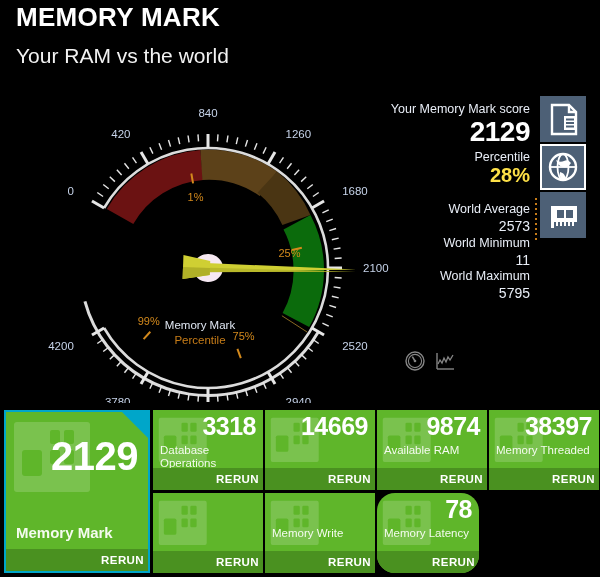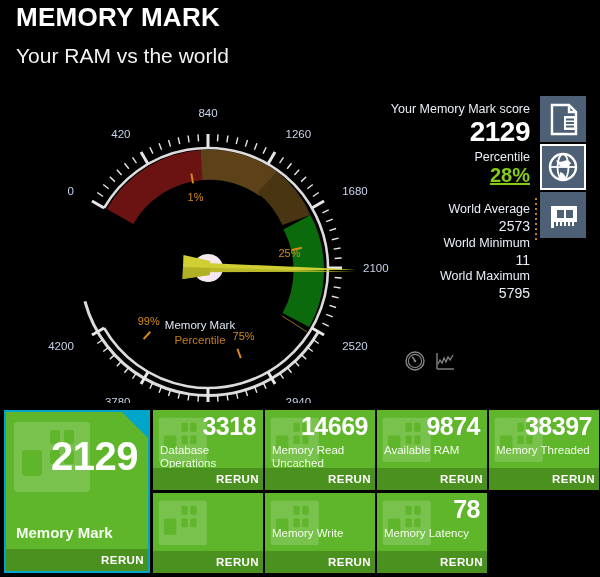--- a/index.html
+++ b/index.html
@@ -104,21 +104,21 @@
   }
   .info-value {
     position: absolute;
     right: 60px;
     text-align: right;
     white-space: nowrap;
   }
   #score-label  { top: 6px; }
   #score-value  { top: 20px; font-size: 28px; font-weight: bold; color:#ffffff; letter-spacing: -0.5px;}
   #pct-label    { top: 54px; }
-  #pct-value    { top: 68px; font-size: 20px; font-weight: bold; color:#84cc16;text-decoration:underline; }
+  #pct-value    { top: 68px; font-size: 20px; font-weight: bold; color:#fde047; }
   #avg-label    { top: 106px; }
   #avg-value    { top: 122px; font-size: 14px; color:#e9eef7; }
   #min-label    { top: 140px; }
   #min-value    { top: 156px; font-size: 14px; color:#e9eef7; }
   #max-label    { top: 173px; }
   #max-value    { top: 189px; font-size: 14px; color:#e9eef7; }
 
   #dotted-divider {
     position: absolute;
     left: 147px;
@@ -482,21 +482,20 @@
         <span class="chip-bg">
     <svg width="58" height="58" viewBox="0 0 92 92">
       <rect x="6" y="6" width="76" height="70" rx="3" fill="#ffffff"></rect>
       <rect x="14" y="34" width="20" height="26" rx="3" fill="#5fb62a"></rect>
       <rect x="42" y="14" width="10" height="14" rx="2" fill="#5fb62a"></rect>
       <rect x="56" y="14" width="10" height="14" rx="2" fill="#5fb62a"></rect>
       <rect x="42" y="34" width="10" height="14" rx="2" fill="#5fb62a"></rect>
       <rect x="56" y="34" width="10" height="14" rx="2" fill="#5fb62a"></rect>
     </svg></span>
        <span class="value">14669</span>
-       <span class="name">Memory Read Uncached</span>
        <span class="rerun">RERUN</span>
       </div>
       <div class="tile" style="left: 377px; top: 5px; width: 110px; height: 80px; text-decoration: underline;">
         <span class="chip-bg">
     <svg width="58" height="58" viewBox="0 0 92 92">
       <rect x="6" y="6" width="76" height="70" rx="3" fill="#ffffff"></rect>
       <rect x="14" y="34" width="20" height="26" rx="3" fill="#5fb62a"></rect>
       <rect x="42" y="14" width="10" height="14" rx="2" fill="#5fb62a"></rect>
       <rect x="56" y="14" width="10" height="14" rx="2" fill="#5fb62a"></rect>
       <rect x="42" y="34" width="10" height="14" rx="2" fill="#5fb62a"></rect>
@@ -538,21 +537,21 @@
       <rect x="6" y="6" width="76" height="70" rx="3" fill="#ffffff"></rect>
       <rect x="14" y="34" width="20" height="26" rx="3" fill="#5fb62a"></rect>
       <rect x="42" y="14" width="10" height="14" rx="2" fill="#5fb62a"></rect>
       <rect x="56" y="14" width="10" height="14" rx="2" fill="#5fb62a"></rect>
       <rect x="42" y="34" width="10" height="14" rx="2" fill="#5fb62a"></rect>
       <rect x="56" y="34" width="10" height="14" rx="2" fill="#5fb62a"></rect>
     </svg></span>
        <span class="name">Memory Write</span>
        <span class="rerun">RERUN</span>
       </div>
-      <div class="tile" style="left: 377px; top: 88px; width: 110px; height: 80px;">
+      <div class="tile" style="left: 377px; top: 88px; width: 102px; height: 80px; border-radius: 18px;">
         <span class="chip-bg">
     <svg width="58" height="58" viewBox="0 0 92 92">
       <rect x="6" y="6" width="76" height="70" rx="3" fill="#ffffff"></rect>
       <rect x="14" y="34" width="20" height="26" rx="3" fill="#5fb62a"></rect>
       <rect x="42" y="14" width="10" height="14" rx="2" fill="#5fb62a"></rect>
       <rect x="56" y="14" width="10" height="14" rx="2" fill="#5fb62a"></rect>
       <rect x="42" y="34" width="10" height="14" rx="2" fill="#5fb62a"></rect>
       <rect x="56" y="34" width="10" height="14" rx="2" fill="#5fb62a"></rect>
     </svg></span>
        <span class="value">78</span>

